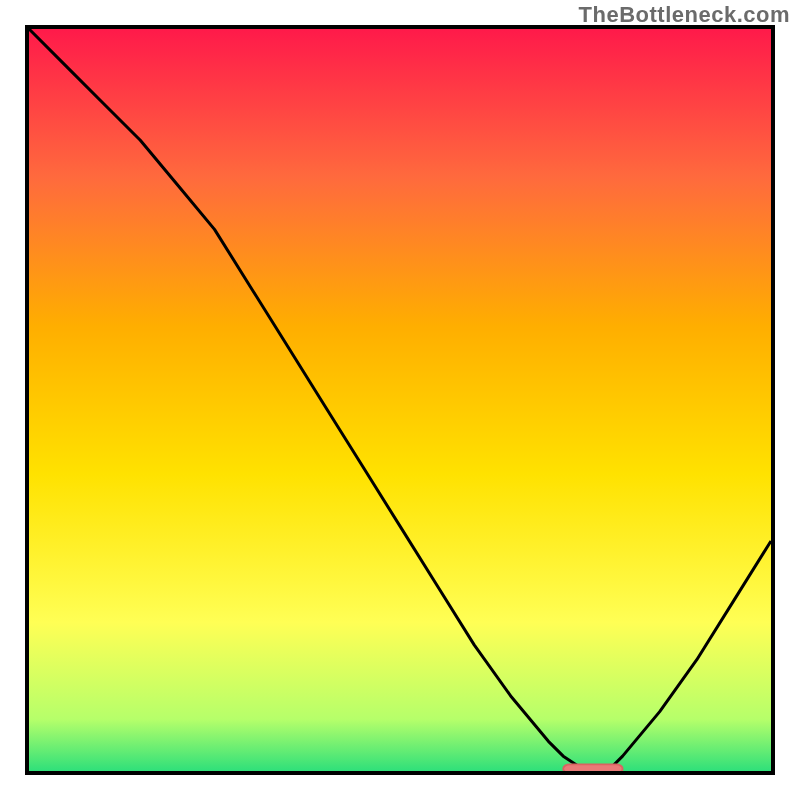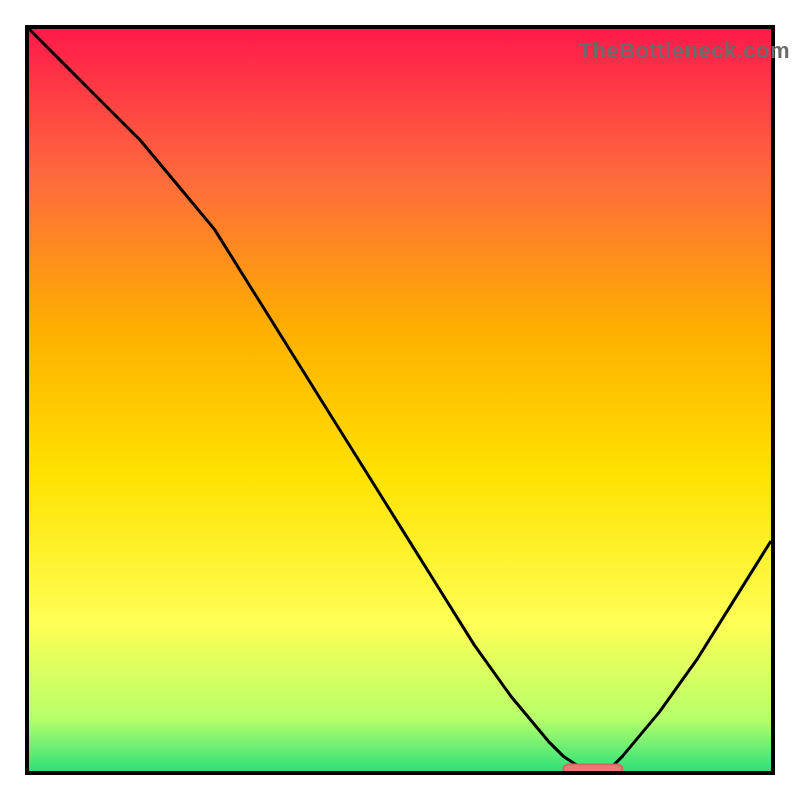--- a/index.html
+++ b/index.html
@@ -17,21 +17,20 @@
   }
   .watermark {
     position: absolute;
     top: 2px;
     right: 10px;
     font-size: 22px;
     font-weight: 600;
     color: #6b6b6b;
     letter-spacing: 0.5px;
     z-index: 50;
-    margin-top: 36px;
   }
   .plot-box {
     position: absolute;
     left: 25px;
     top: 25px;
     width: 750px;
     height: 750px;
     border: 4px solid #000;
     box-sizing: border-box;
     overflow: hidden;

